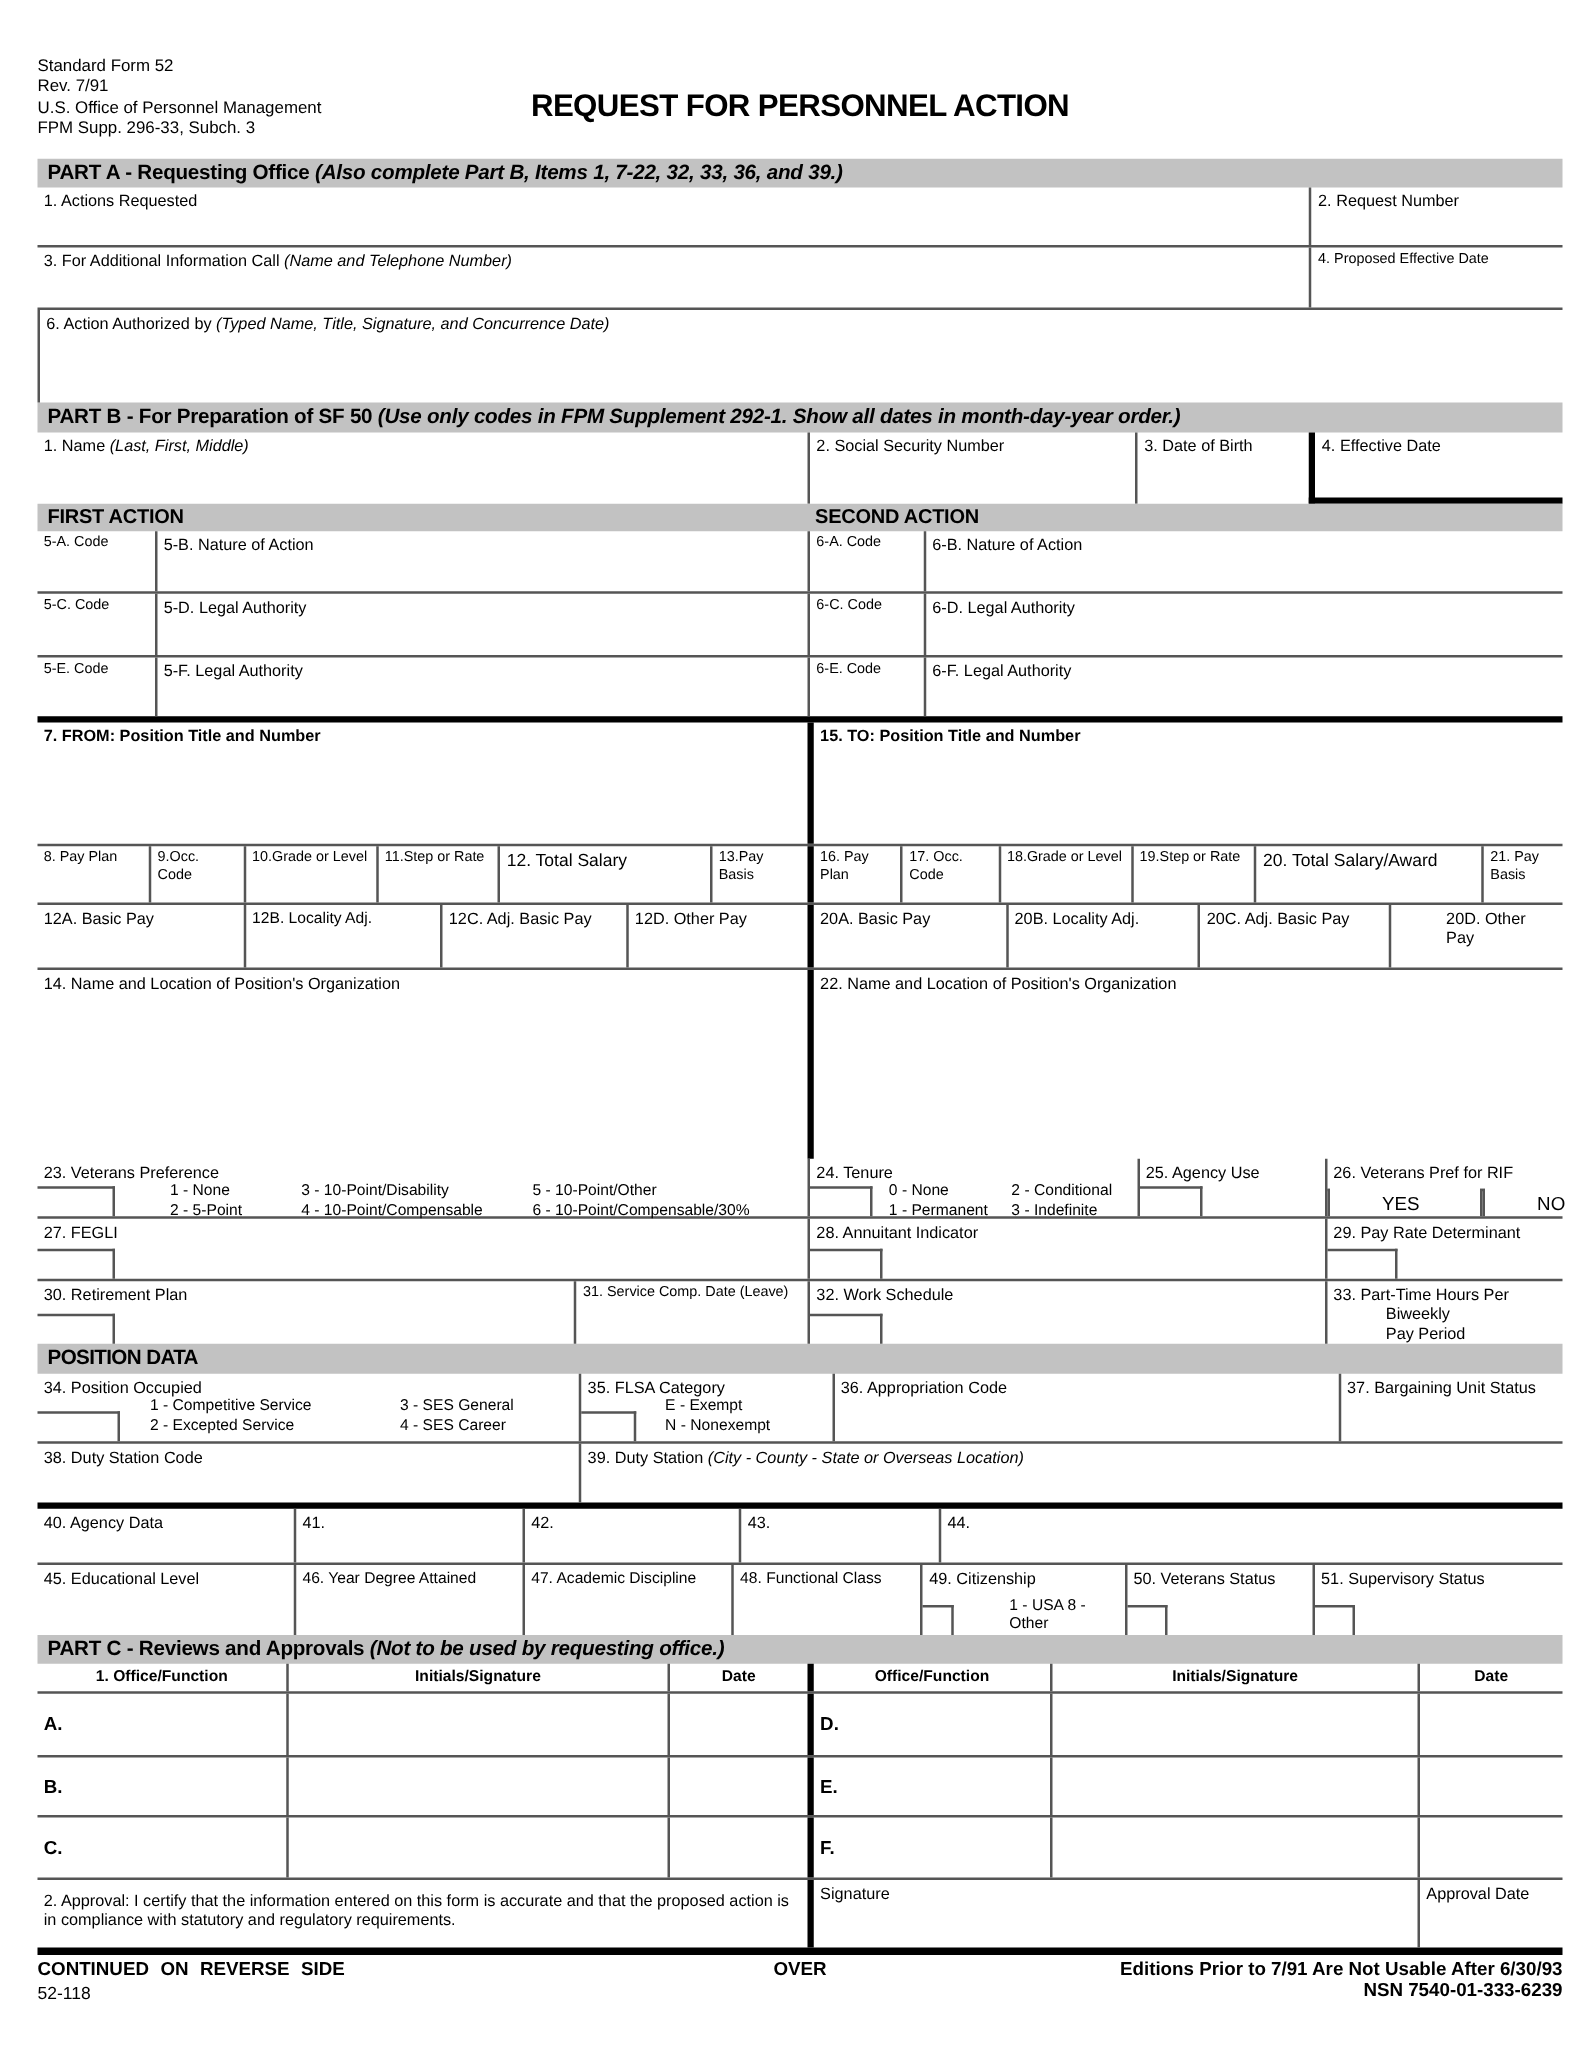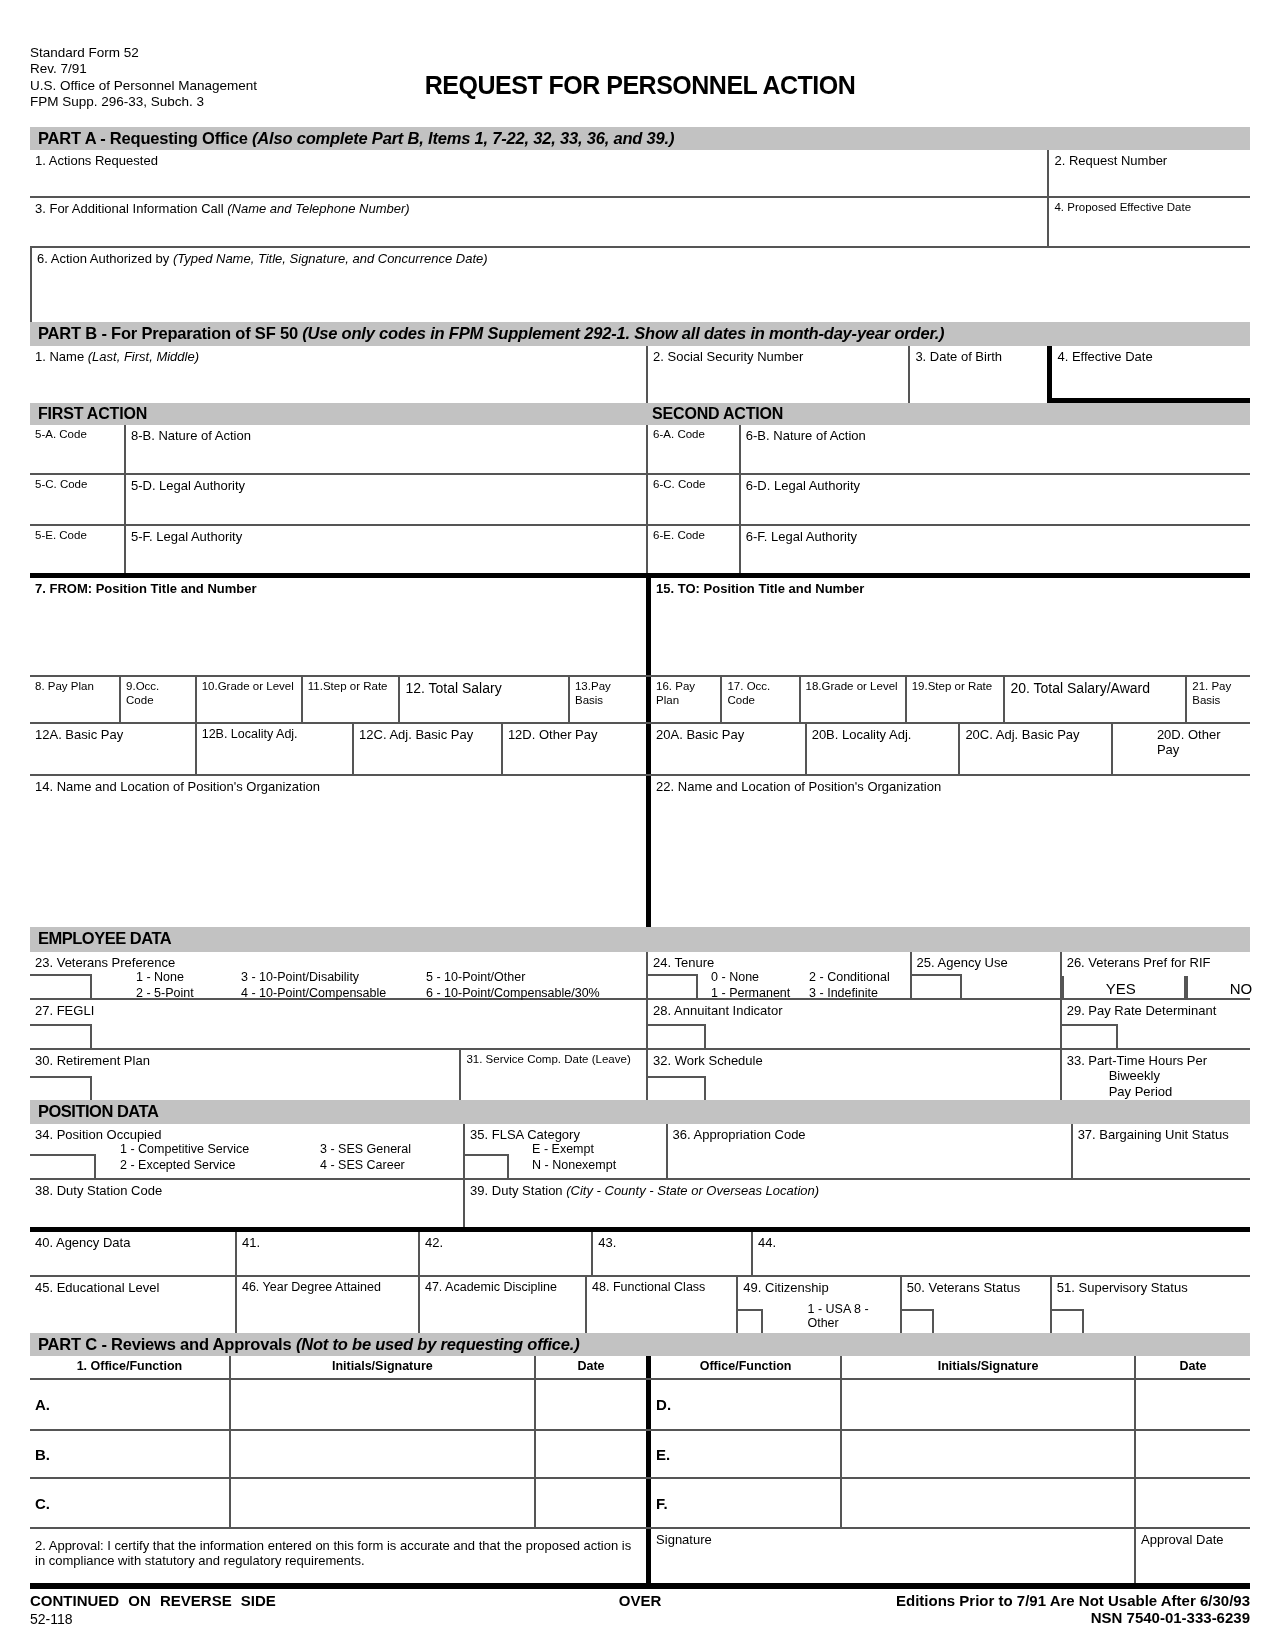--- a/index.html
+++ b/index.html
@@ -115,21 +115,21 @@
         <span>4. Effective Date</span>
       </div>
     </div>
 
     <div class="band split" style="height:22px; font-size:16px;">
       <span>FIRST ACTION</span>
       <span class="second">SECOND ACTION</span>
     </div>
     <div class="row" style="height:50px;">
       <div class="cell sm" style="width:7.7%;"><span>5-A. Code</span></div>
-      <div class="cell vl" style="width:42.8%;"><span>8-B. Nature of Action</span></div>
+      <div class="cell vl" style="width:42.8%;"><span>5-B. Nature of Action</span></div>
       <div class="cell vl sm" style="width:7.6%;"><span>6-A. Code</span></div>
       <div class="cell vl" style="width:41.9%;"><span>6-B. Nature of Action</span></div>
     </div>
     <div class="row" style="height:51px;">
       <div class="cell sm" style="width:7.7%;"><span>5-C. Code</span></div>
       <div class="cell vl" style="width:42.8%;"><span>5-D. Legal Authority</span></div>
       <div class="cell vl sm" style="width:7.6%;"><span>6-C. Code</span></div>
       <div class="cell vl" style="width:41.9%;"><span>6-D. Legal Authority</span></div>
     </div>
     <div class="row nb" style="height:47px;">
@@ -170,23 +170,20 @@
       <div class="cell vl" style="width:12.6%;"><span>20B. Locality Adj.</span></div>
       <div class="cell vl" style="width:12.5%;"><span>20C. Adj. Basic Pay</span></div>
       <div class="cell vl" style="width:11.4%;padding-left:44px;"><span>20D. Other Pay</span></div>
     </div>
 
     <div class="row nb" style="height:151px;">
       <div class="cell" style="width:50.5%;"><span>14. Name and Location of Position's Organization</span></div>
       <div class="cell vthick" style="width:49.5%;"><span>22. Name and Location of Position's Organization</span></div>
     </div>
 
-    <div class="band" style="height:25px; letter-spacing:-0.5px;">
-      <span>EMPLOYEE DATA</span>
-    </div>
     <div class="row" style="height:48px;">
       <div class="cell" style="width:50.5%;">
         <div>23. Veterans Preference</div>
         <div class="codes" style="margin-left:80px;">
           <div class="col" style="width:105px;margin-left:21px;">
             <div>1 - None</div>
             <div>2 - 5-Point</div>
           </div>
           <div class="col" style="width:185px;">
             <div>3 - 10-Point/Disability</div>

